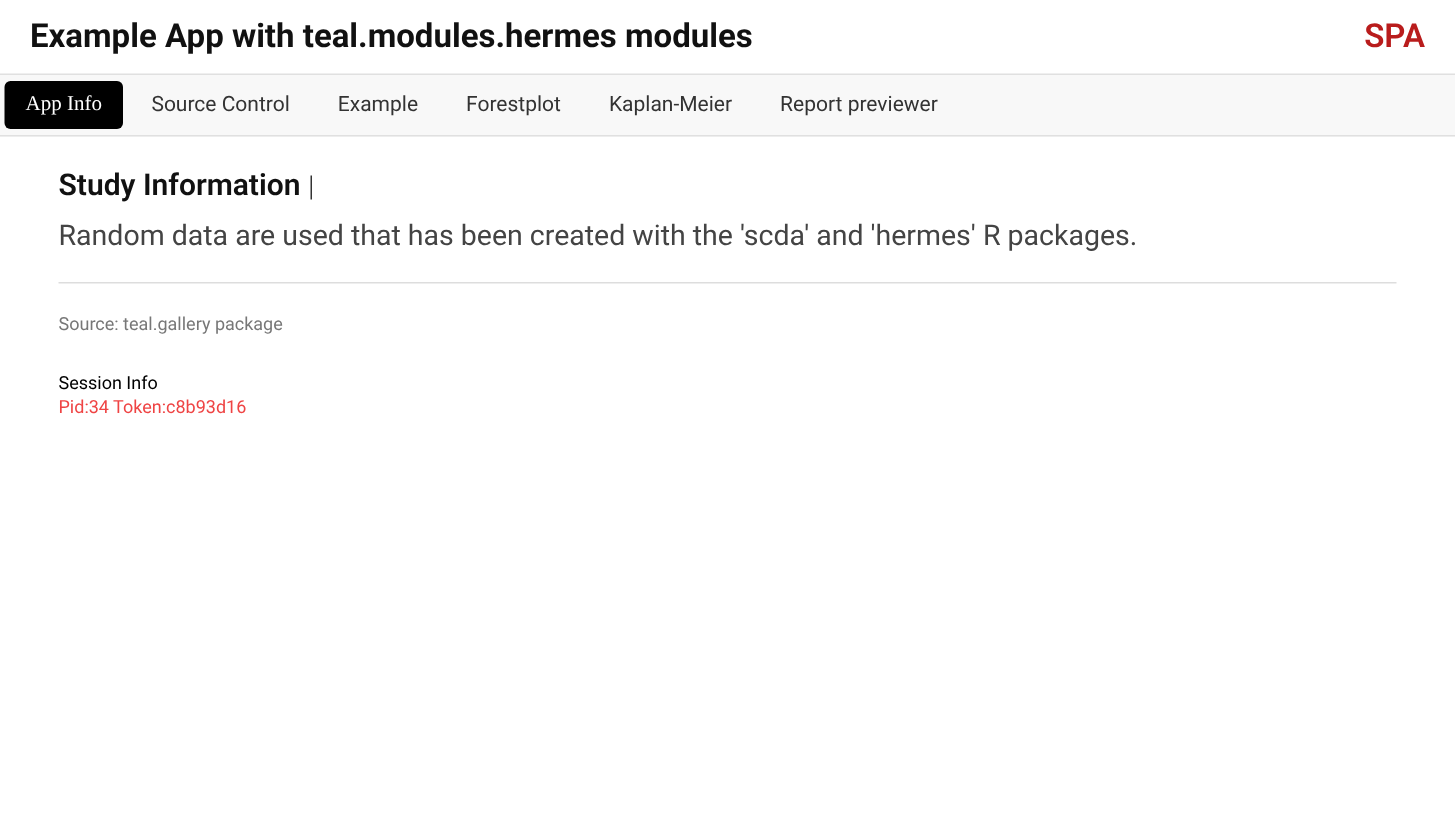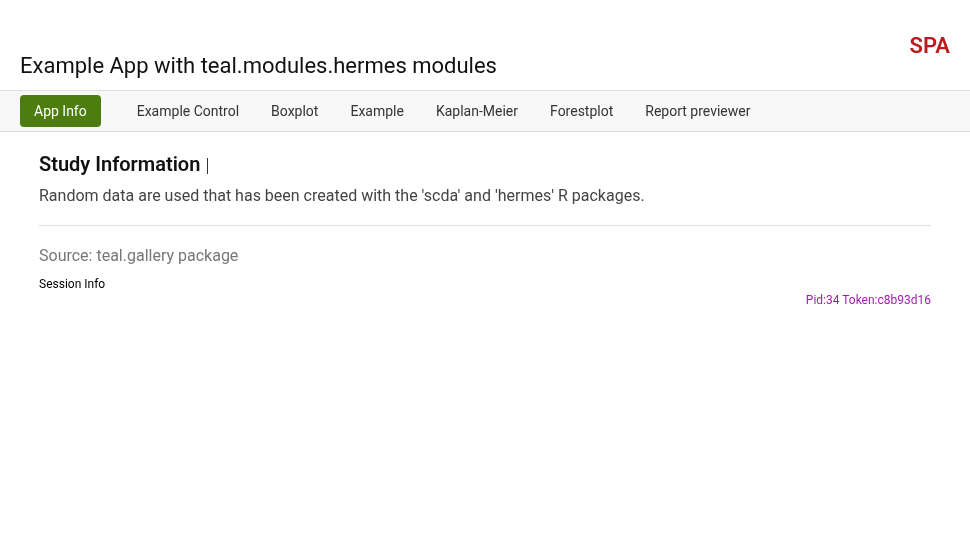--- a/index.html
+++ b/index.html
@@ -20,23 +20,22 @@
     .header {
       display: flex;
       align-items: center;
       justify-content: space-between;
       padding: 12px 20px;
       border-bottom: 1px solid #e0e0e0;
     }
 
     .header-title {
       font-size: 22px;
-      font-weight: 400;
+      font-weight: 700;
       color: #111;
-      margin-top: 41px;
     }
 
     .header-spa {
       font-size: 22px;
       font-weight: 600;
       color: #b91c1c;
     }
 
     .navbar {
       display: flex;
@@ -57,66 +56,66 @@
       padding: 10px 16px;
       cursor: pointer;
       font-size: 14px;
       color: #333;
       border: none;
       background: none;
       white-space: nowrap;
     }
 
     .nav-tab.active {
-      background: #4d7c0f;
+      background: #000000;
       color: #fff;
       border-radius: 4px;
-      margin: 4px 20px;
+      margin: 4px 3px;
       padding: 8px 14px;
+      font-family: Liberation Serif, serif;
     }
 
     .main-content {
       padding: 20px 39px;
     }
 
     .study-info-title {
       font-size: 20px;
       font-weight: 600;
       margin-bottom: 10px;
       color: #111;
     }
 
     .study-info-text {
-      font-size: 16px;
+      font-size: 19px;
       color: #444;
       margin-bottom: 20px;
     }
 
     .divider {
       border: none;
       border-top: 1px solid #ddd;
       margin: 20px 0;
     }
 
     .footer-source {
-      font-size: 16px;
+      font-size: 12px;
       color: #777;
-      margin-bottom: 12px;
+      margin-bottom: 25px;
     }
 
     .session-info-label {
       font-size: 12px;
       color: #000000;
       margin-bottom: 2px;
     }
 
     .session-info-detail {
       font-size: 12px;
-      color: #a21caf;
-      text-align: right;
+      color: #ef4444;
     }
 
     .cursor-text {
       display: inline-block;
       width: 1px;
       height: 16px;
       background: #333;
       vertical-align: middle;
       margin-left: 2px;
     }
@@ -125,25 +124,24 @@
 <body>
 
 <div class="header">
   <span class="header-title">Example App with teal.modules.hermes modules</span>
   <span class="header-spa">SPA</span>
 </div>
 
 <nav class="navbar">
   <ul class="nav-tabs">
     <li class="nav-tab active">App Info</li>
-    <li class="nav-tab">Example Control</li>
-    <li class="nav-tab">Boxplot</li>
+    <li class="nav-tab">Source Control</li>
     <li class="nav-tab">Example</li>
+    <li class="nav-tab">Forestplot</li>
     <li class="nav-tab">Kaplan-Meier</li>
-    <li class="nav-tab">Forestplot</li>
     <li class="nav-tab">Report previewer</li>
   </ul>
 
 </nav>
 
 <div class="main-content">
   <h2 class="study-info-title">
     Study Information <span class="cursor-text"></span>
   </h2>
   <p class="study-info-text">Random data are used that has been created with the 'scda' and 'hermes' R packages.</p>

